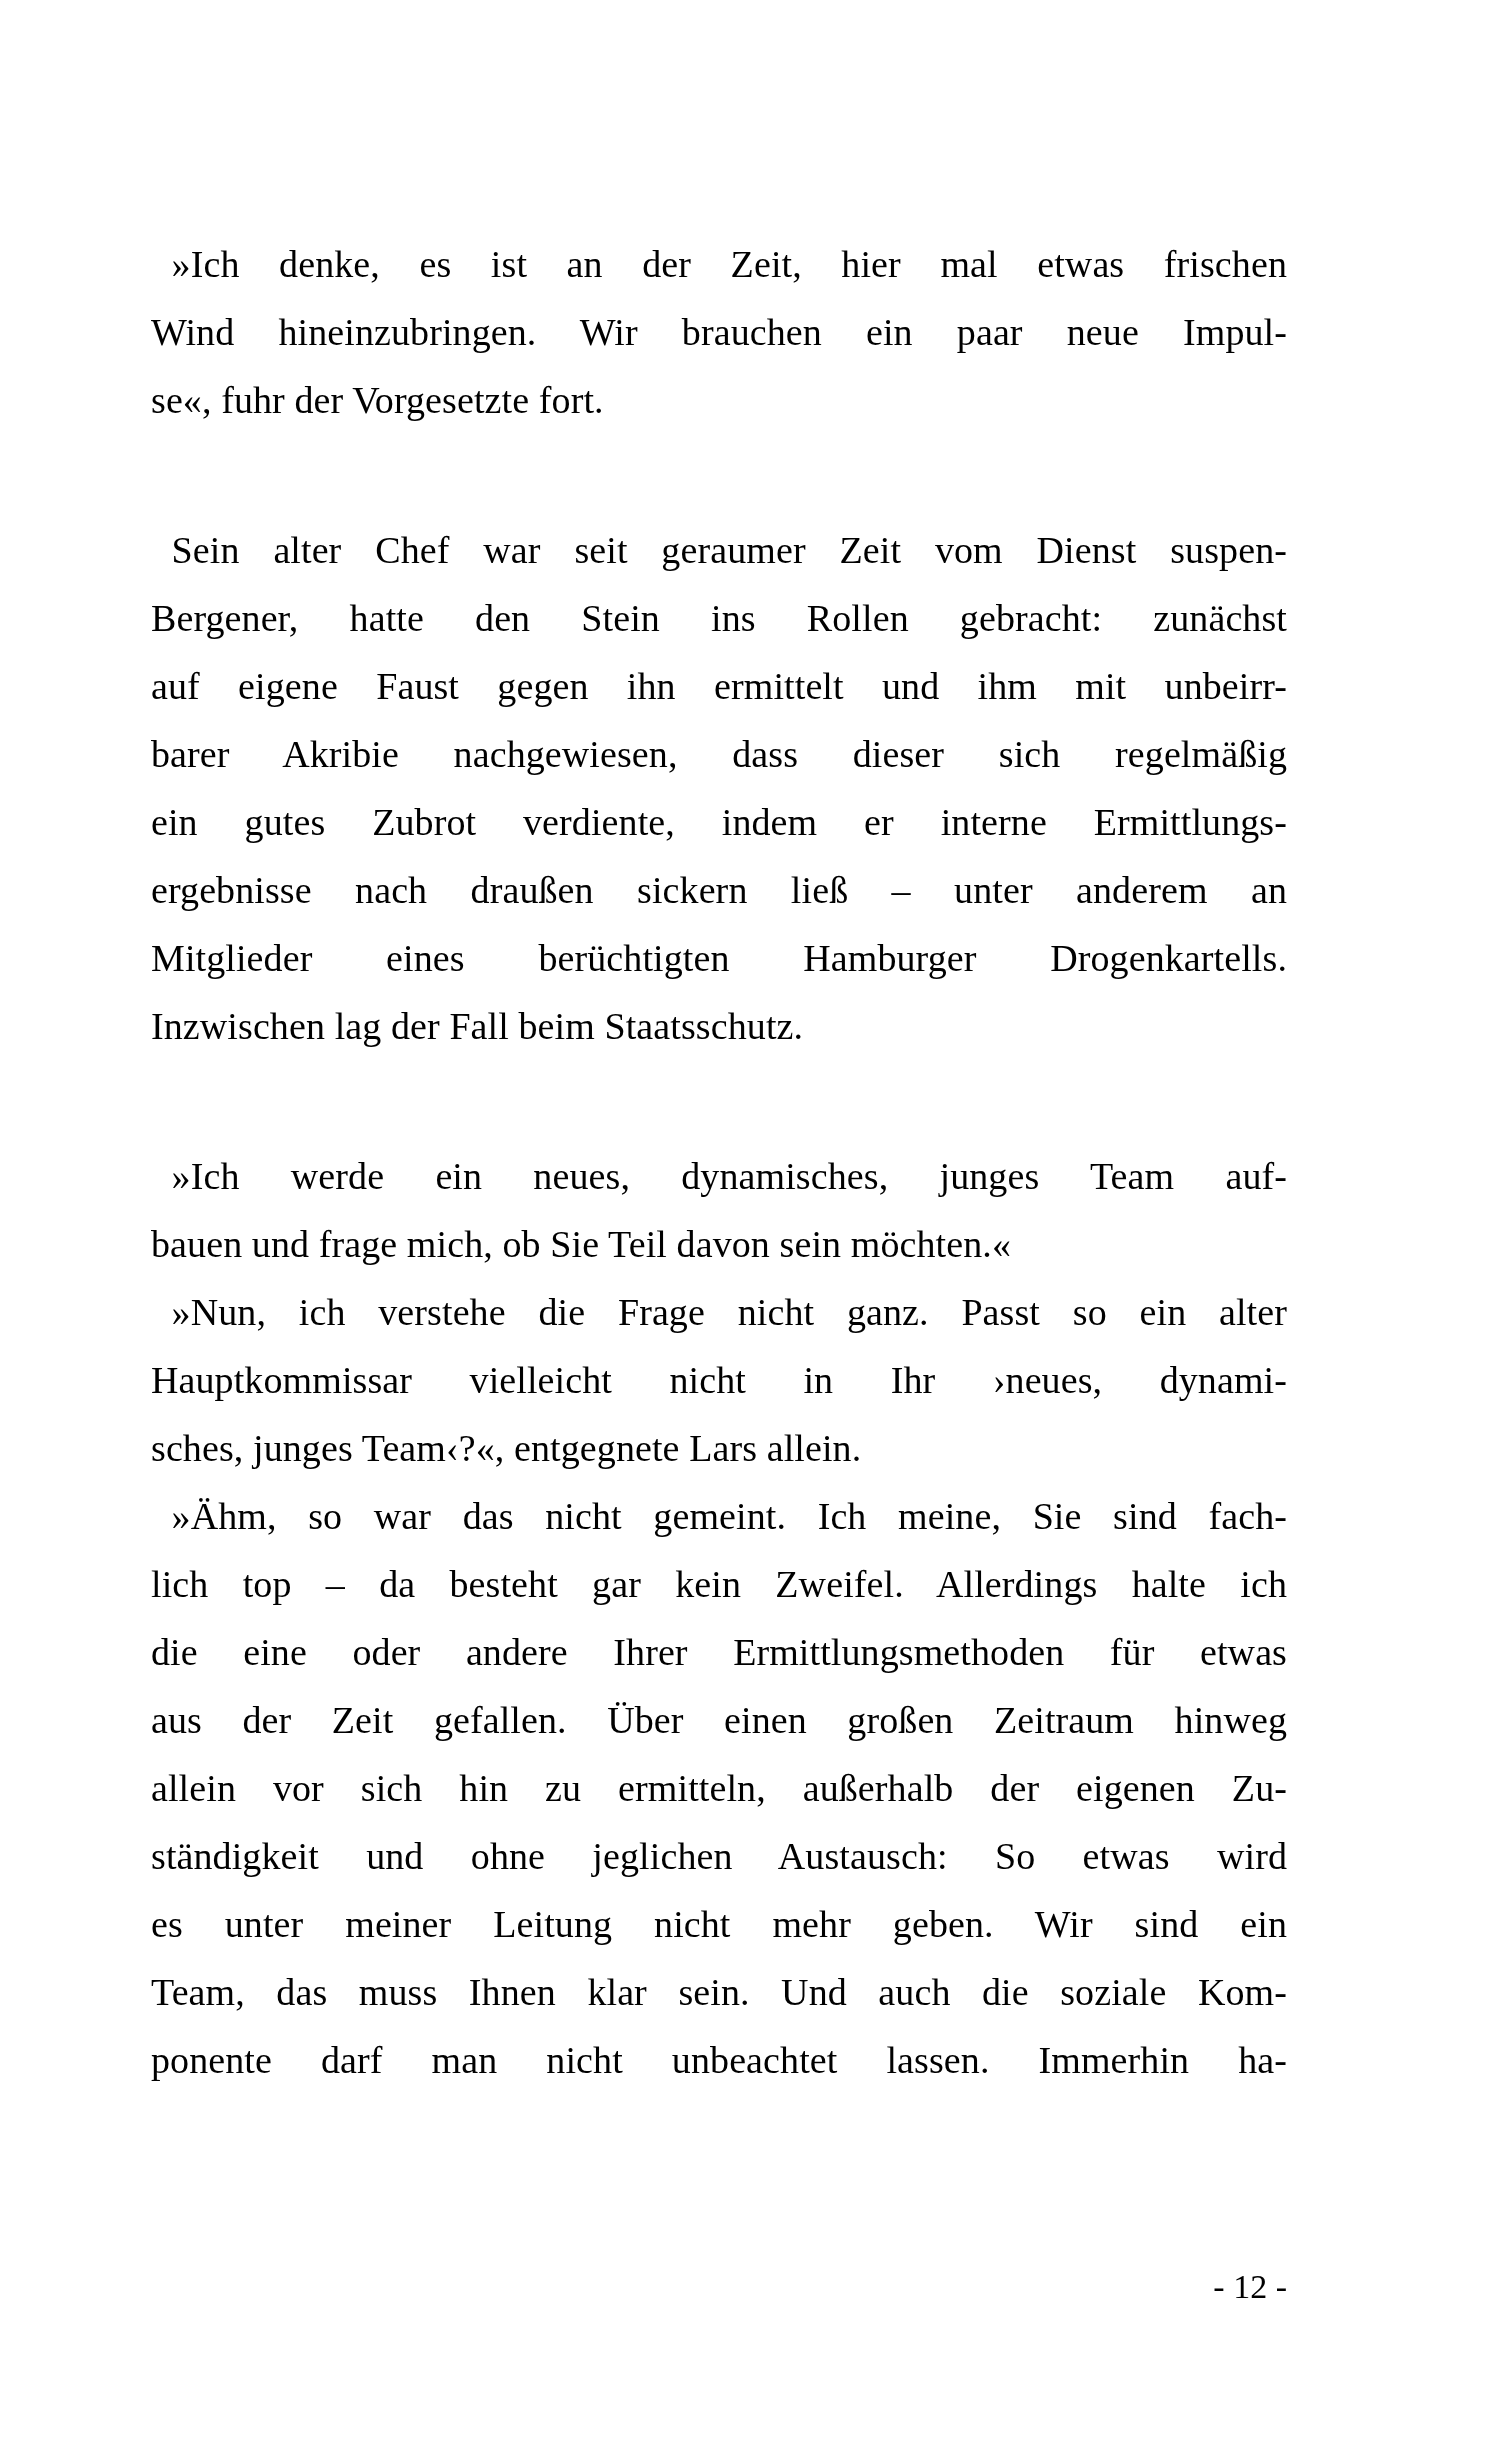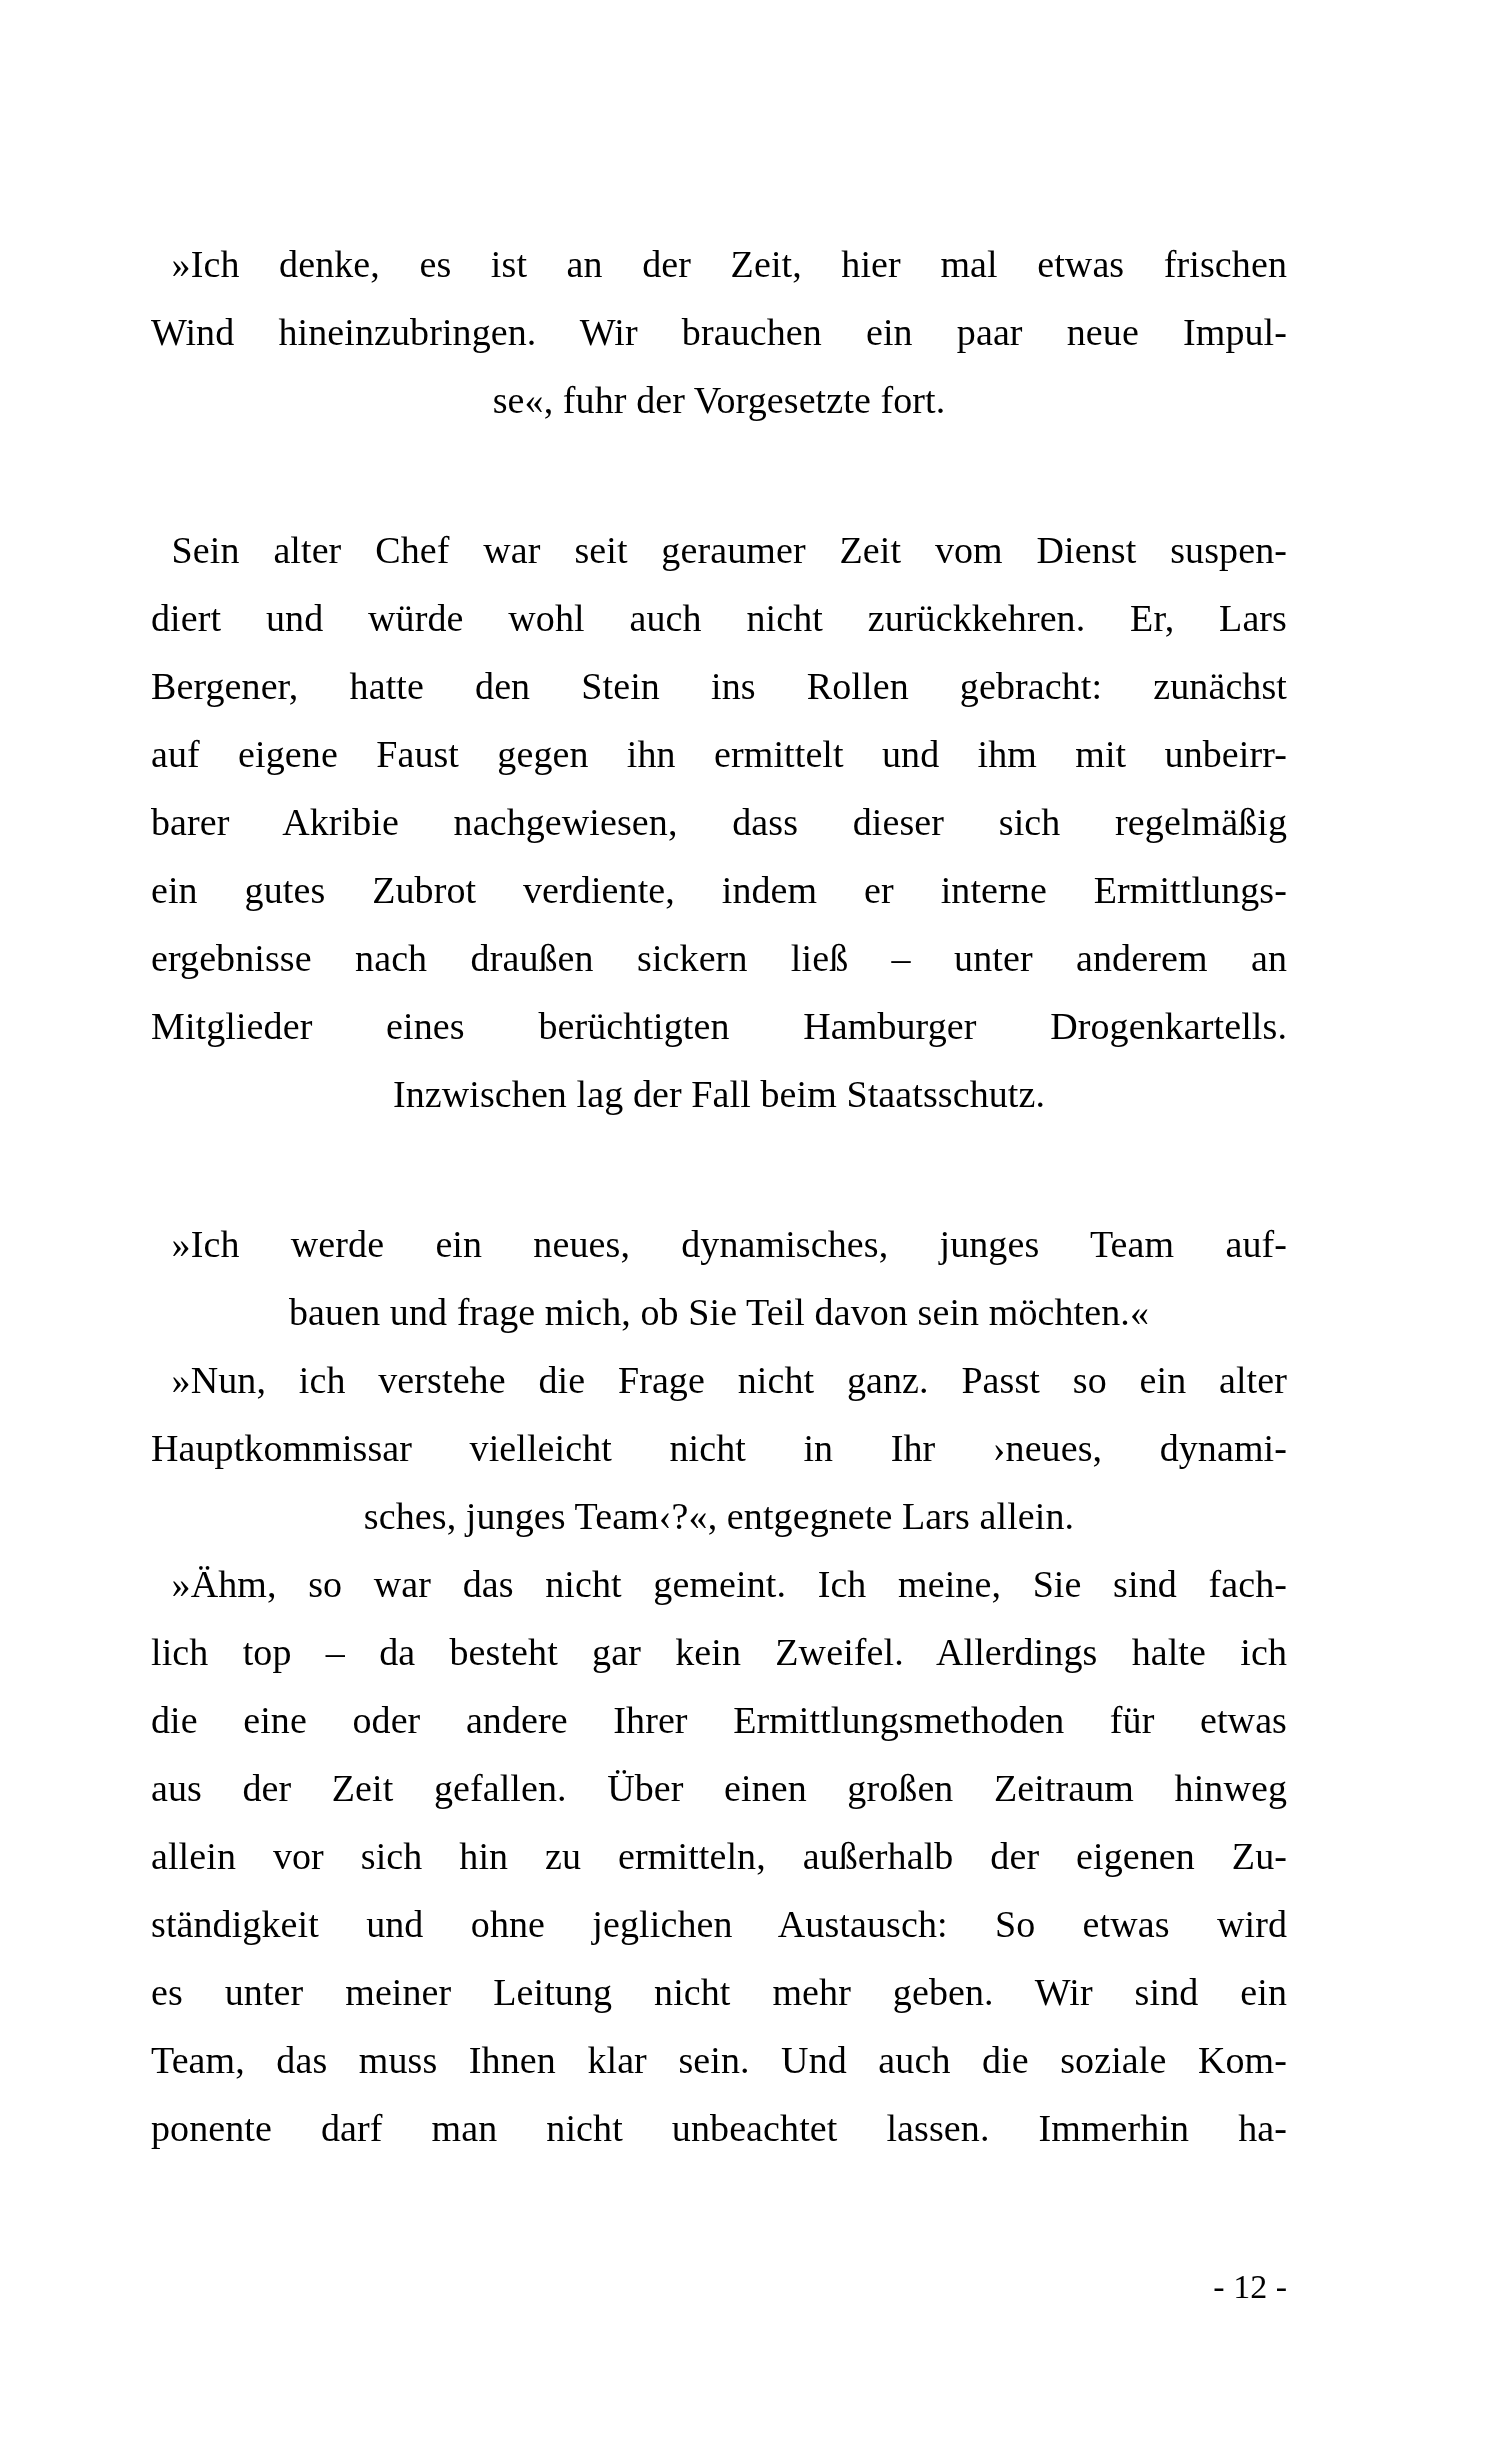--- a/index.html
+++ b/index.html
@@ -31,21 +31,21 @@
   .para {
     margin: 0;
     padding: 0;
   }
   .para.gap {
     margin-top: 82px;
   }
   .line {
     height: 68px;
     white-space: normal;
-    text-align: center;
+    text-align: left;
   }
   .line.just {
     text-align: justify;
     text-align-last: justify;
   }
   .line.indent {
     text-indent: 20.6px;
   }
   .footer {
     position: absolute;
@@ -62,21 +62,20 @@
 
 <div class="book-page" style="background: rgb(255, 255, 255); color: rgb(0, 0, 0);">
   <div class="text-column">
       <div class="para">
         <div class="line just indent">»Ich denke, es ist an der Zeit, hier mal etwas frischen</div>
         <div class="line just">Wind hineinzubringen. Wir brauchen ein paar neue Impul-</div>
         <div class="line">se«, fuhr der Vorgesetzte fort.</div>
       </div>
       <div class="para gap">
         <div class="line just indent">Sein alter Chef war seit geraumer Zeit vom Dienst suspen-</div>
-        <div class="line just">diert und würde wohl auch nicht zurückkehren. Er, Lars</div>
         <div class="line just">Bergener, hatte den Stein ins Rollen gebracht: zunächst</div>
         <div class="line just">auf eigene Faust gegen ihn ermittelt und ihm mit unbeirr-</div>
         <div class="line just">barer Akribie nachgewiesen, dass dieser sich regelmäßig</div>
         <div class="line just">ein gutes Zubrot verdiente, indem er interne Ermittlungs-</div>
         <div class="line just">ergebnisse nach draußen sickern ließ – unter anderem an</div>
         <div class="line just">Mitglieder eines berüchtigten Hamburger Drogenkartells.</div>
         <div class="line">Inzwischen lag der Fall beim Staatsschutz.</div>
       </div>
       <div class="para gap">
         <div class="line just indent">»Ich werde ein neues, dynamisches, junges Team auf-</div>

